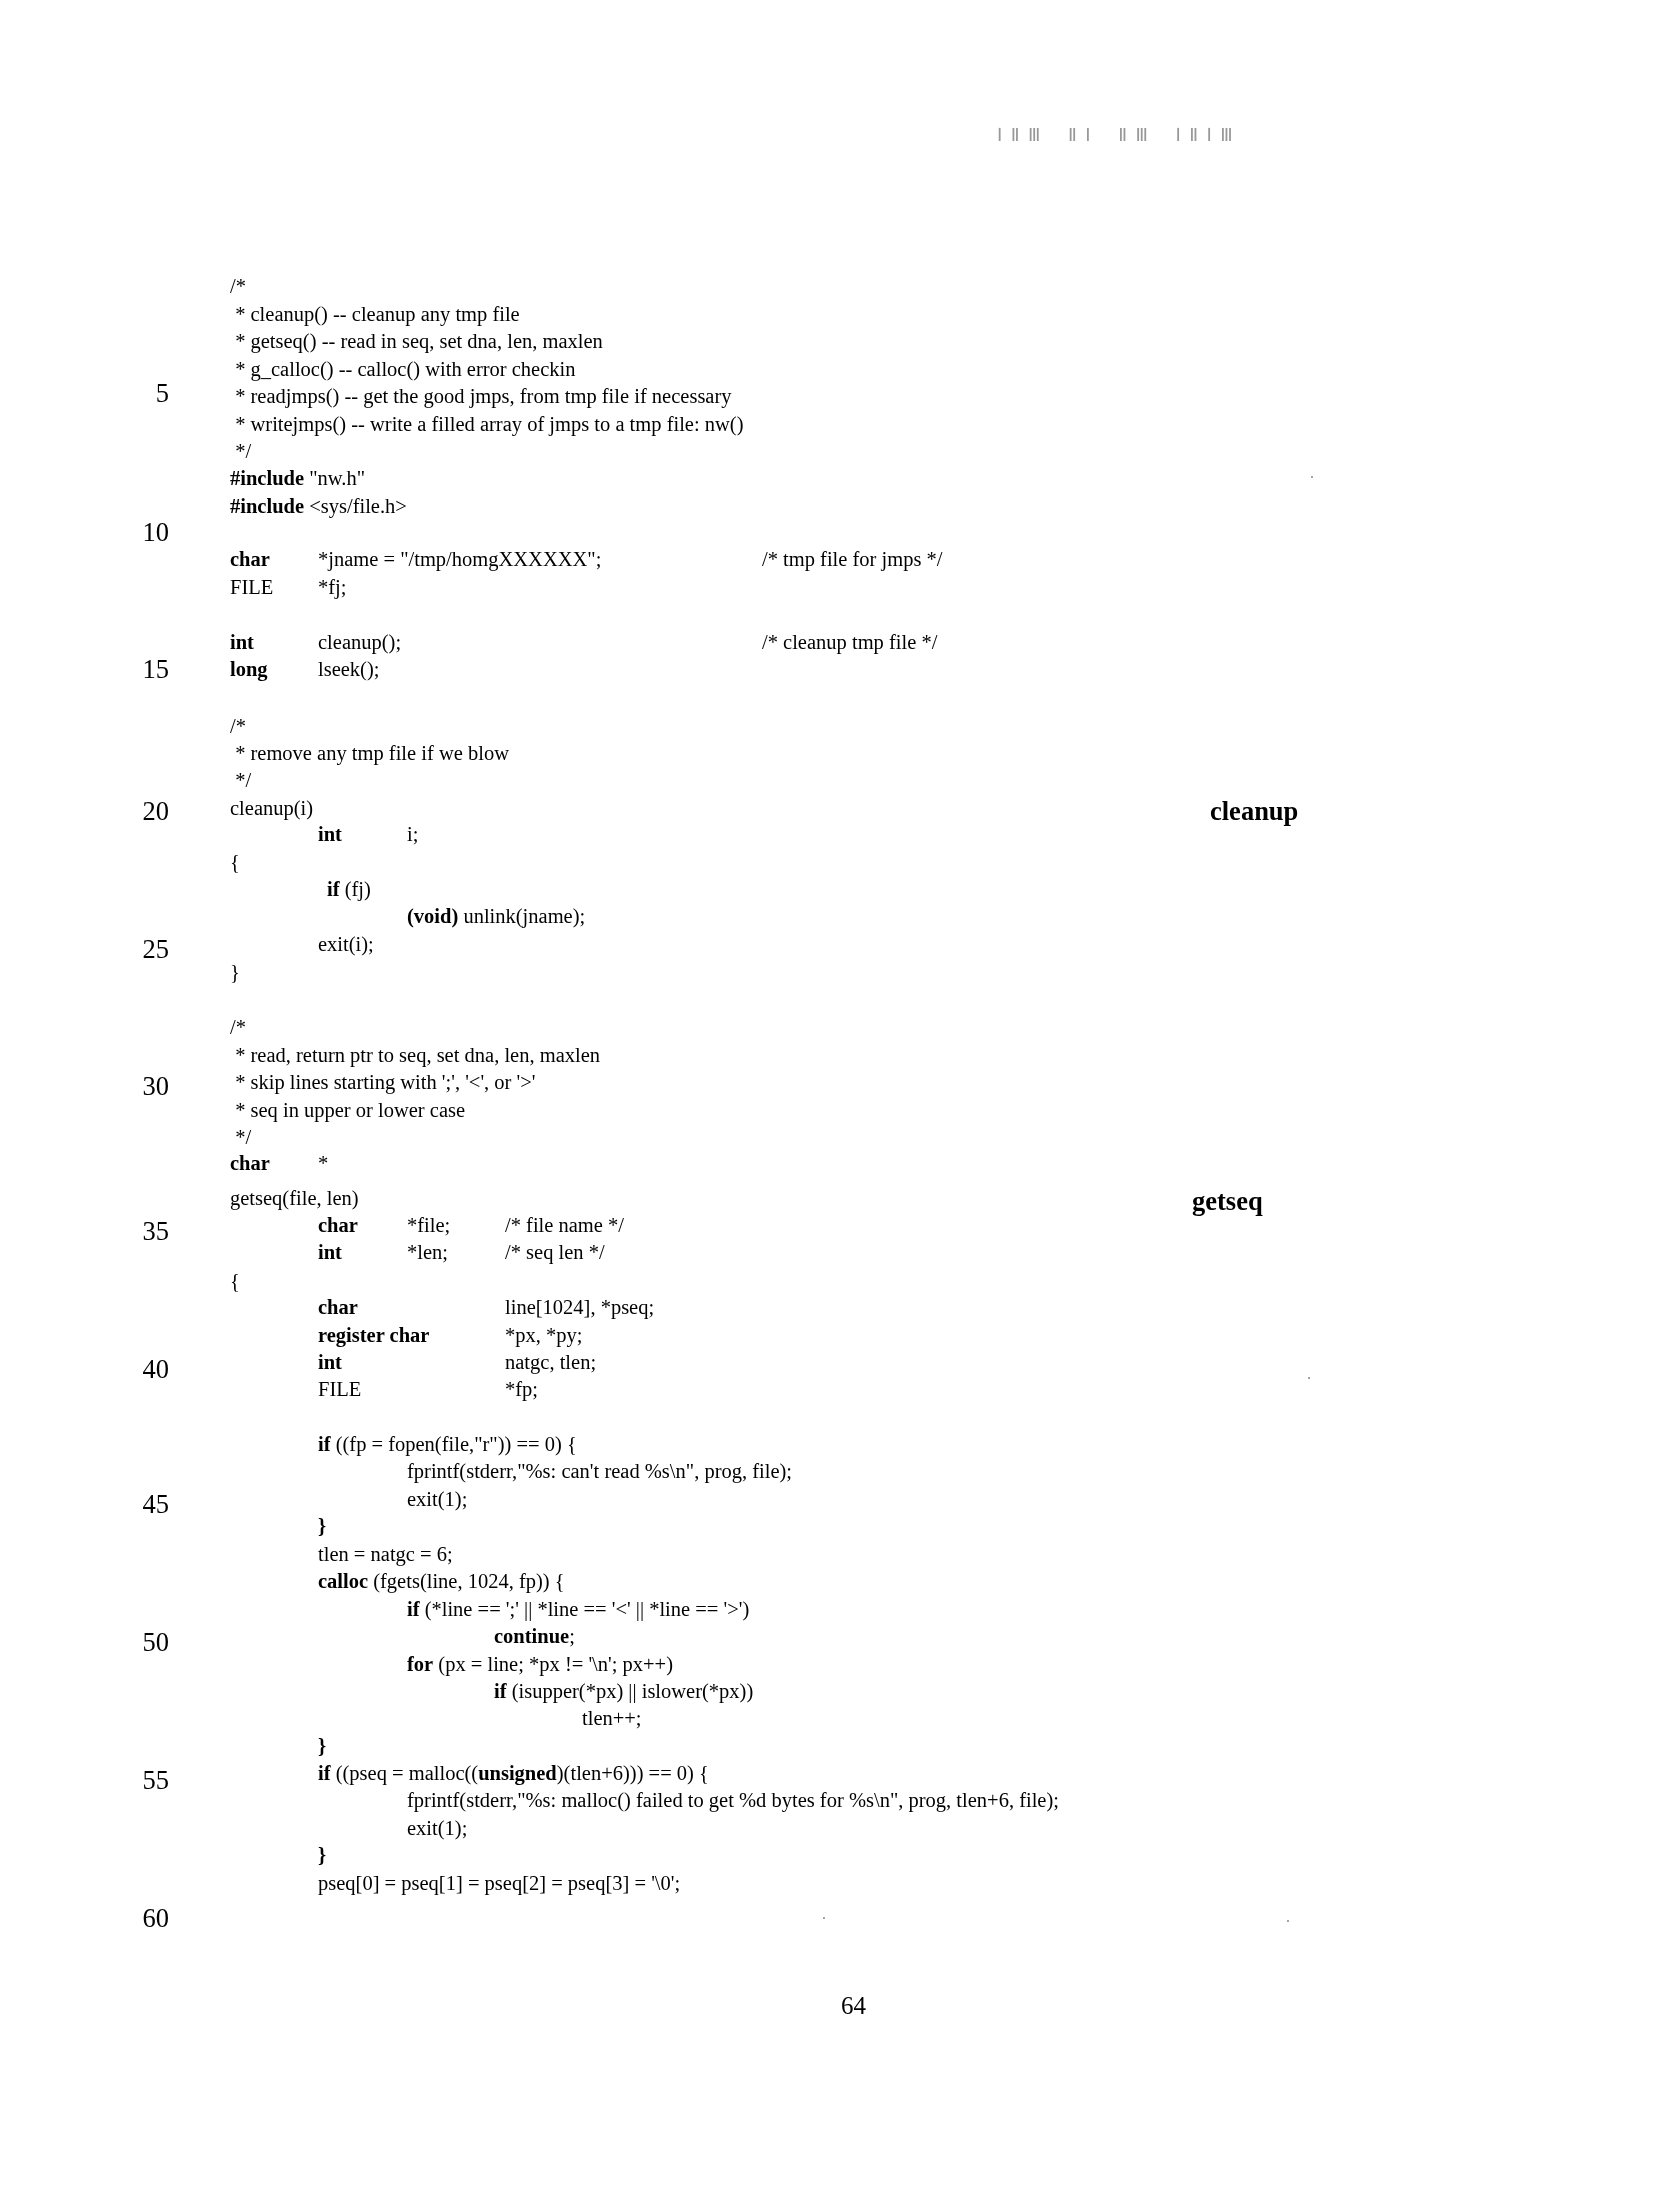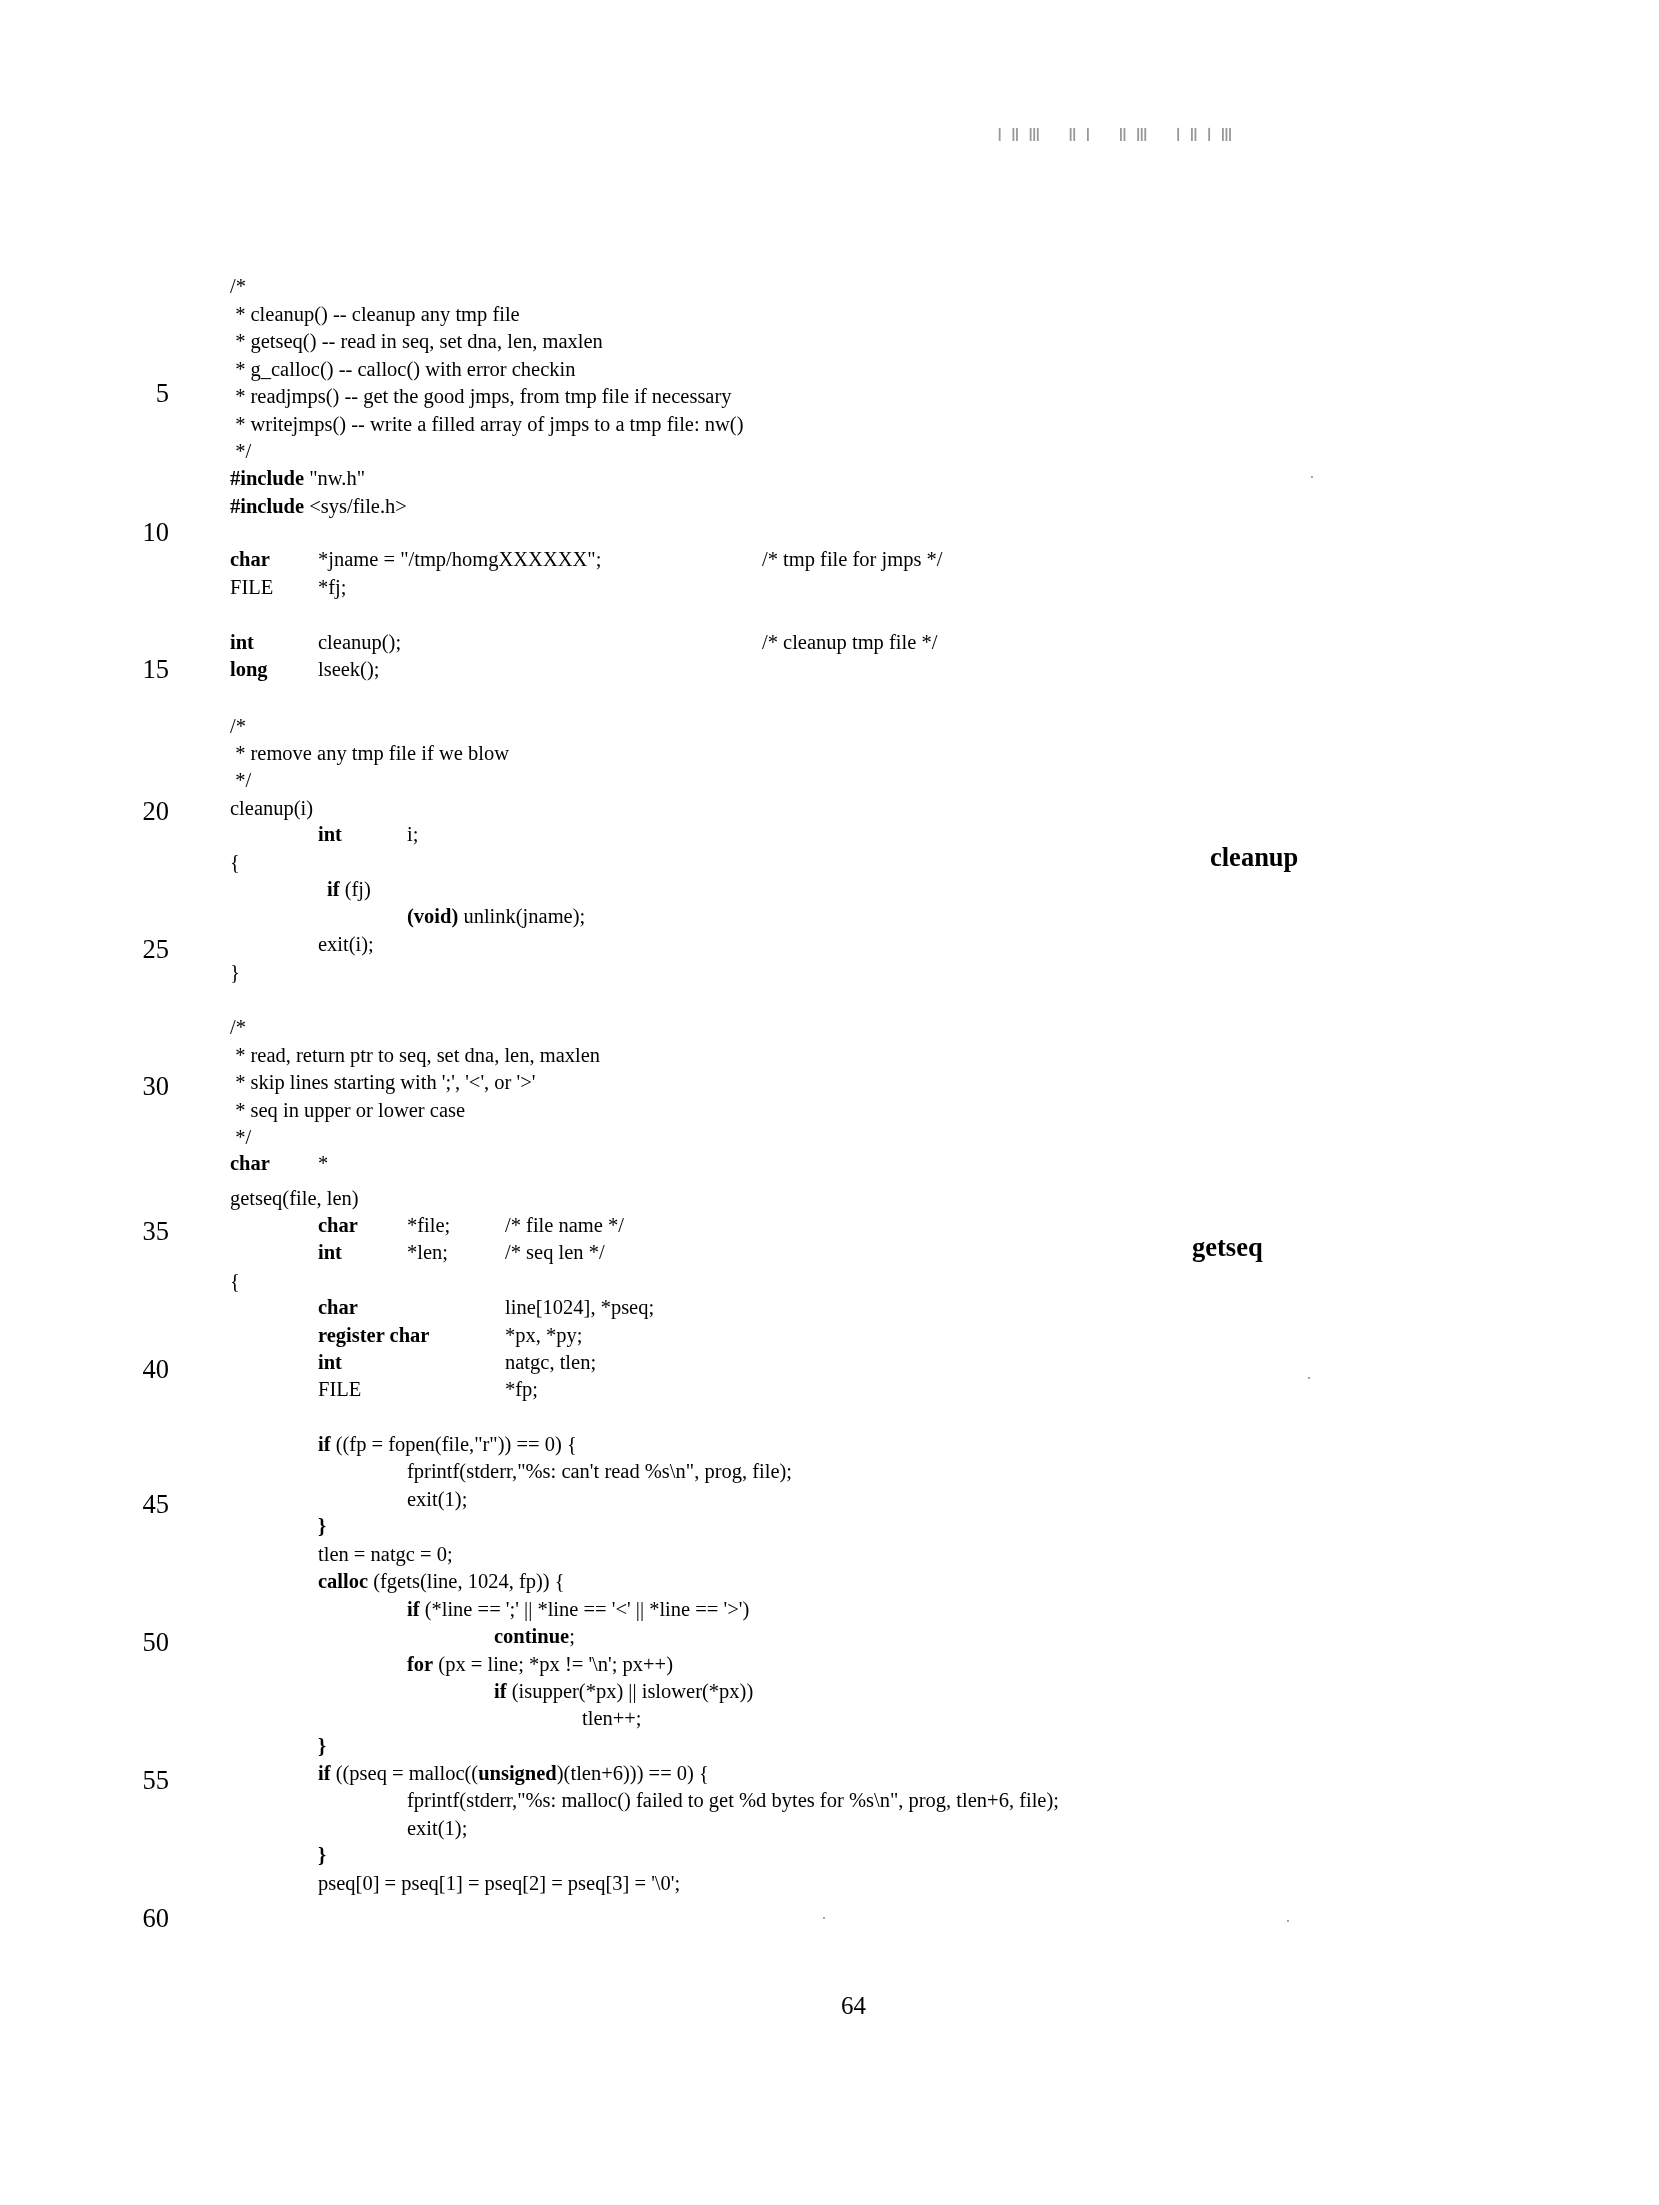--- a/index.html
+++ b/index.html
@@ -7,21 +7,21 @@
          font-family: "Liberation Serif", "DejaVu Serif", serif; color: #000; }
   .page { position: absolute; left: 0; top: 0; width: 1659px; height: 2205px; }
   .header-noise { position: absolute; left: 997px; top: 124px; font-size: 18px; letter-spacing: 8.4px;
                   color: #444; font-family: "DejaVu Sans Mono", monospace; opacity: 0.55; }
   .title { position: absolute; left: 0; width: 1659px; top: 234px; text-align: center; font-weight: bold;
            font-size: 28px; text-decoration: underline; text-underline-offset: 3.6px; padding-left: 121px; box-sizing: border-box; }
   .lnum { position: absolute; left: 115px; width: 54px; text-align: right; font-size: 26.5px; }
   .code { position: absolute; left: 230px; font-size: 20.5px; white-space: pre; line-height: 24px; }
   .code b { font-weight: bold; }
   .col { position: absolute; font-size: 20.5px; white-space: pre; }
-  .side { position: absolute; font-size: 26.5px; font-weight: bold; margin-top: 46px; }
+  .side { position: absolute; font-size: 26.5px; font-weight: bold; }
   .pageno { position: absolute; left: 0; width: 1659px; top: 1992px; text-align: center; font-size: 25px; padding-left: 48px; box-sizing: border-box; }
   .speck { position: absolute; width: 1.8px; height: 1.8px; background: #888; border-radius: 50%; }
 </style>
 </head>
 <body>
 
 <div class="page">
 
   <div class="header-noise">ⅠⅡⅢ ⅡⅠ ⅡⅢ ⅠⅡⅠⅢ</div>
 
@@ -98,21 +98,21 @@
   <div class="col" style="left:505px; top:1324px">*px, *py;</div>
   <div class="col" style="left:318px; top:1351px"><b>int</b></div>
   <div class="col" style="left:505px; top:1351px">natgc, tlen;</div>
   <div class="col" style="left:318px; top:1378px">FILE</div>
   <div class="col" style="left:505px; top:1378px">*fp;</div>
 
   <div class="col" style="left:318px; top:1433px"><b>if</b><span> ((fp = fopen(file,"r")) == 0) {</span></div>
   <div class="col" style="left:407px; top:1460px">fprintf(stderr,"%s: can't read %s\n", prog, file);</div>
   <div class="col" style="left:407px; top:1488px">exit(1);</div>
   <div class="col" style="left:318px; top:1515px"><b>}</b></div>
-  <div class="col" style="left:318px; top:1543px">tlen = natgc = 0;</div>
+  <div class="col" style="left:318px; top:1543px">tlen = natgc = 6;</div>
   <div class="col" style="left:318px; top:1570px"><b>calloc</b><span> (fgets(line, 1024, fp)) {</span></div>
   <div class="col" style="left:407px; top:1598px"><b>if</b><span> (*line == ';' || *line == '&lt;' || *line == '&gt;')</span></div>
   <div class="col" style="left:494px; top:1625px"><b>continue</b><span>;</span></div>
   <div class="col" style="left:407px; top:1653px"><b>for</b><span> (px = line; *px != '\n'; px++)</span></div>
   <div class="col" style="left:494px; top:1680px"><b>if</b><span> (isupper(*px) || islower(*px))</span></div>
   <div class="col" style="left:582px; top:1707px">tlen++;</div>
   <div class="col" style="left:318px; top:1735px"><b>}</b></div>
   <div class="col" style="left:318px; top:1762px"><b>if</b><span> ((pseq = malloc((</span><b>unsigned</b><span>)(tlen+6))) == 0) {</span></div>
   <div class="col" style="left:407px; top:1789px">fprintf(stderr,"%s: malloc() failed to get %d bytes for %s\n", prog, tlen+6, file);</div>
   <div class="col" style="left:407px; top:1817px">exit(1);</div>

